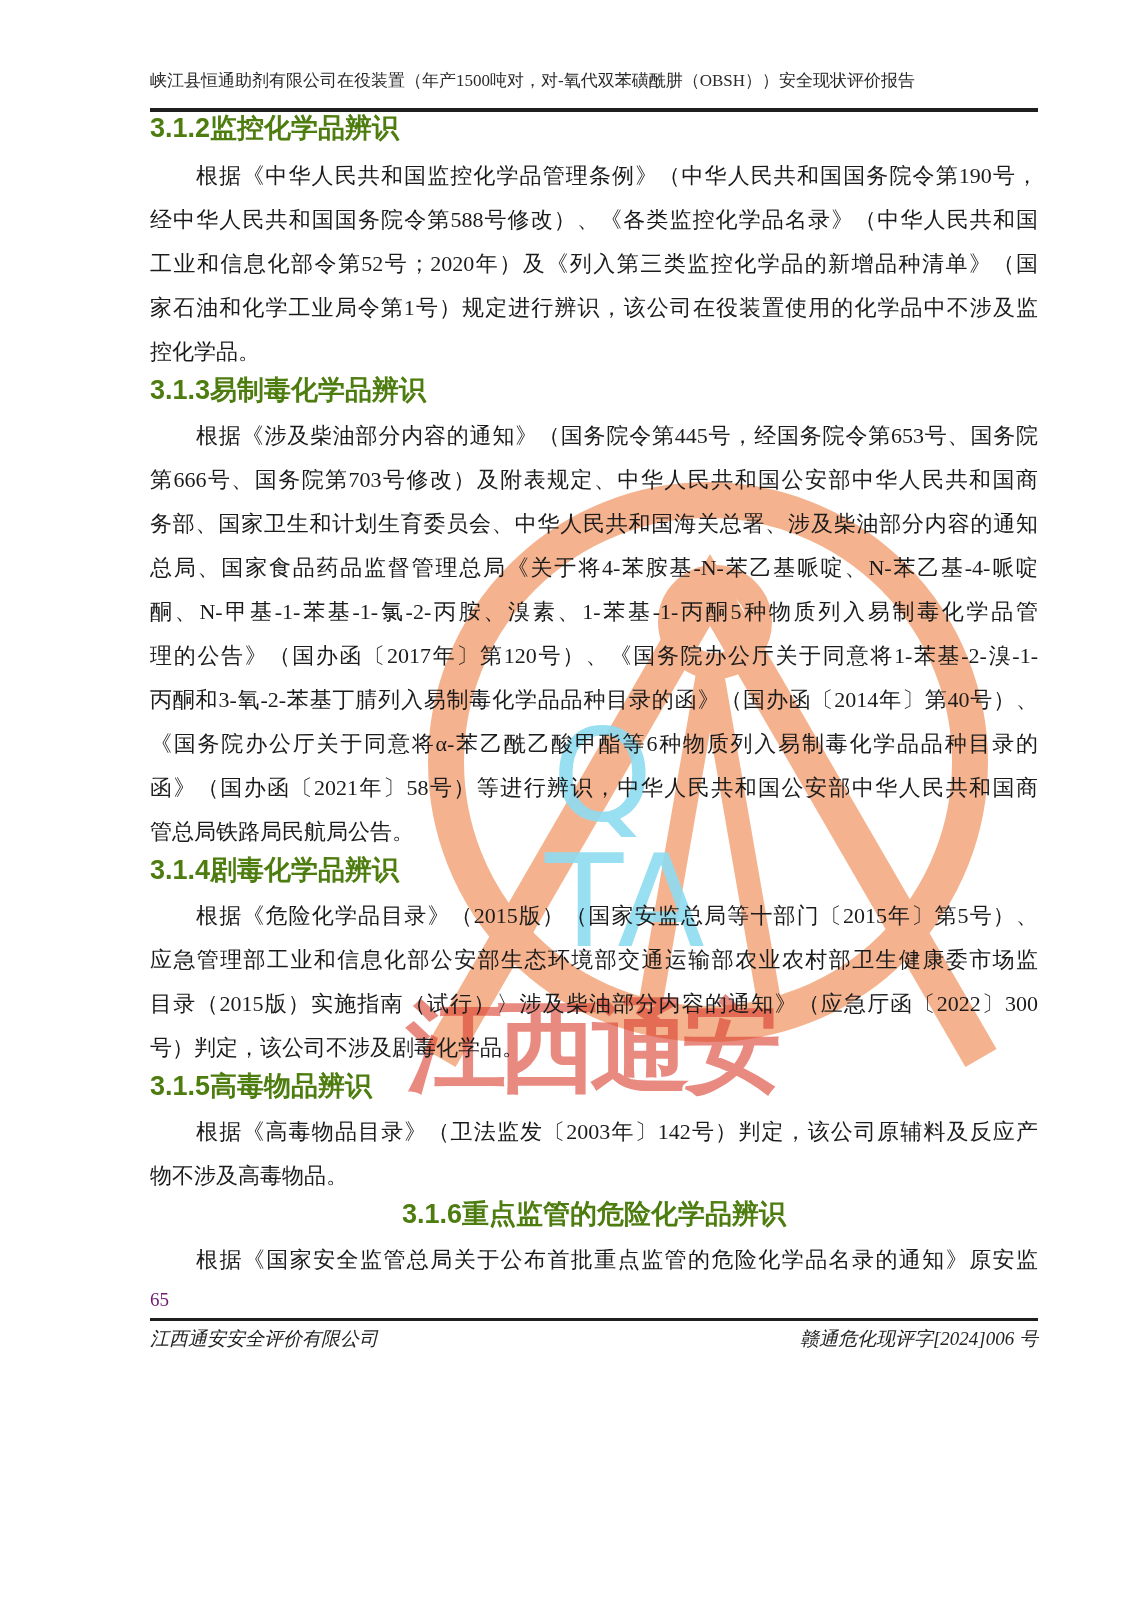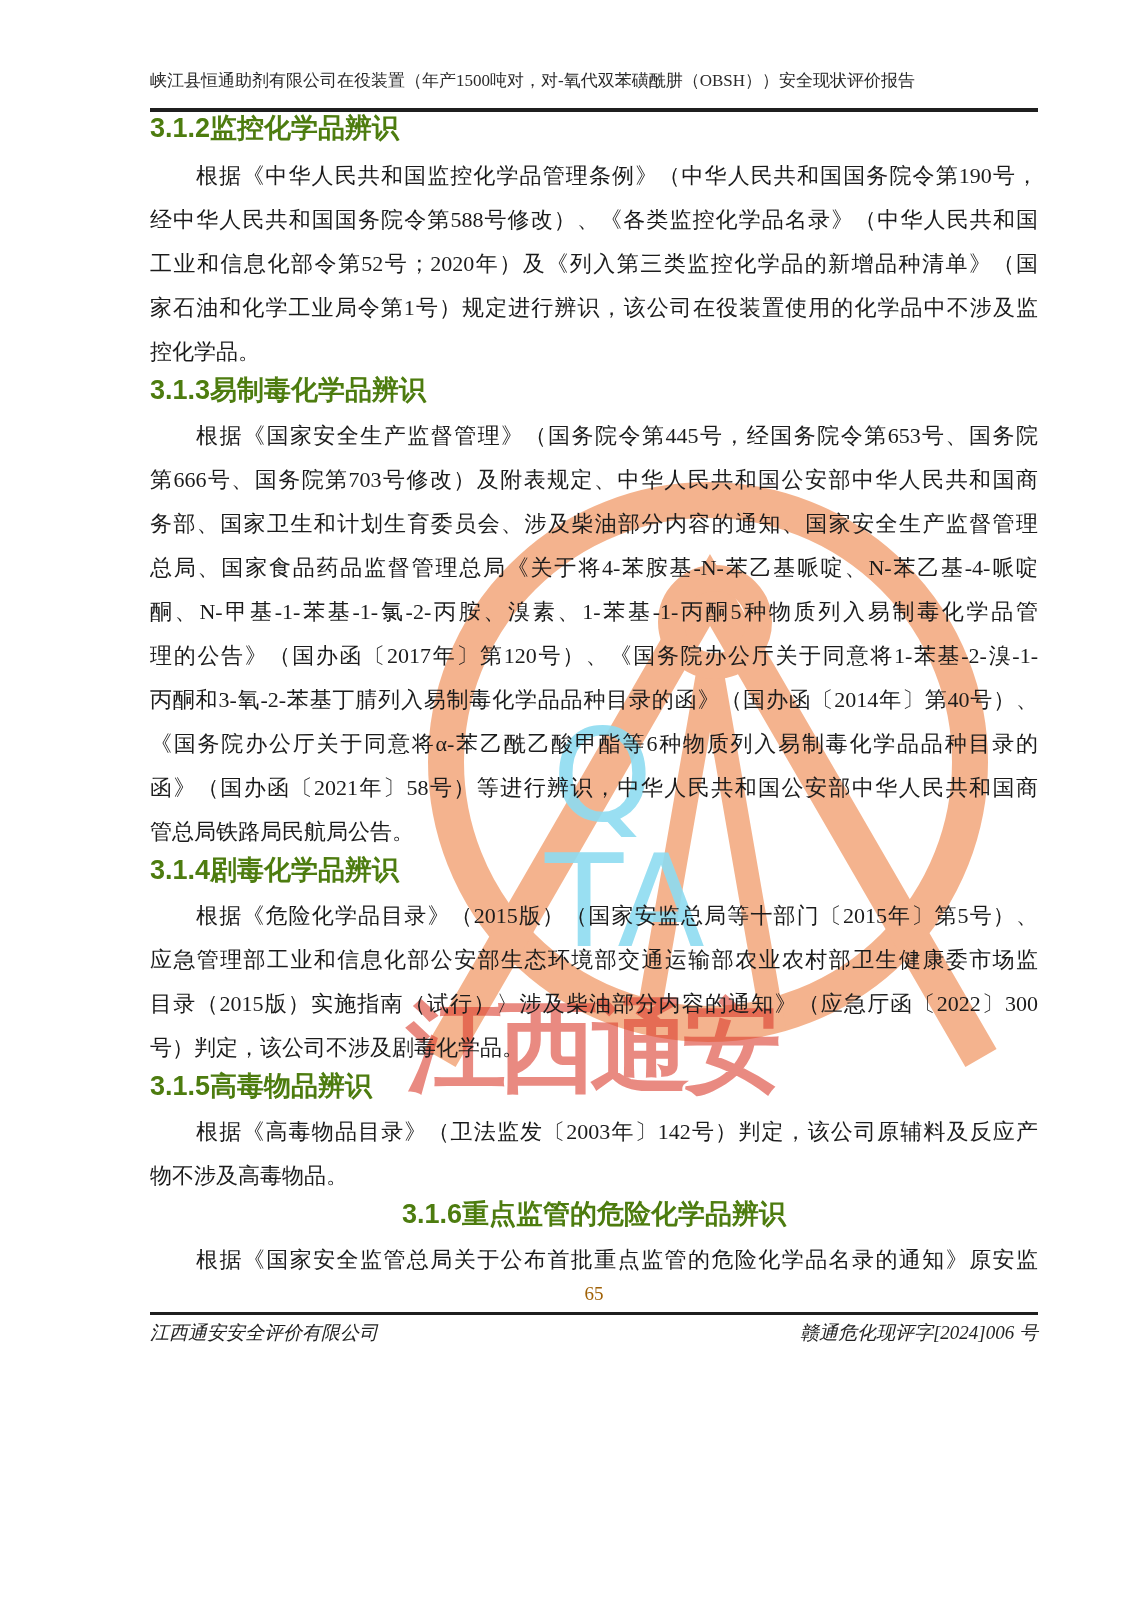--- a/index.html
+++ b/index.html
@@ -52,21 +52,21 @@
   .para{margin:8px 0 0 0;}
   .para.p1{margin-top:10px;}
   .line{
     font-size:22px;line-height:44px;
     white-space:nowrap;overflow:hidden;
     text-align:justify;text-align-last:justify;
   }
   .line.first{text-indent:46px;}
   .line.last{text-align-last:left;}
   .page-num{
-    margin-top:2px;text-align:center;font-size:19px;line-height:20px;color:#a16207;
+    margin-top:8px;font-size:19px;line-height:20px;color:#701a75;
   }
   .footer-row{
     margin-top:7px;display:flex;justify-content:space-between;
     font-size:19px;line-height:22px;color:#222;white-space:nowrap;font-style:italic;
   }
 </style>
 </head>
 <body>
 
 <div class="page">
@@ -94,23 +94,23 @@
     <div class="para p1">
       <div class="line first">根据《中华人民共和国监控化学品管理条例》（中华人民共和国国务院令第190号，</div>
       <div class="line">经中华人民共和国国务院令第588号修改）、《各类监控化学品名录》（中华人民共和国</div>
       <div class="line">工业和信息化部令第52号；2020年）及《列入第三类监控化学品的新增品种清单》（国</div>
       <div class="line">家石油和化学工业局令第1号）规定进行辨识，该公司在役装置使用的化学品中不涉及监</div>
       <div class="line last">控化学品。</div>
     </div>
 
     <h2 class="sec h2">3.1.3易制毒化学品辨识</h2>
     <div class="para">
-      <div class="line first">根据《国家安全生产监督管理》（国务院令第445号，经国务院令第653号、国务院</div>
+      <div class="line first">根据《涉及柴油部分内容的通知》（国务院令第445号，经国务院令第653号、国务院</div>
       <div class="line">第666号、国务院第703号修改）及附表规定、中华人民共和国公安部中华人民共和国商</div>
-      <div class="line">务部、国家卫生和计划生育委员会、涉及柴油部分内容的通知、国家安全生产监督管理</div>
+      <div class="line">务部、国家卫生和计划生育委员会、中华人民共和国海关总署、涉及柴油部分内容的通知</div>
       <div class="line">总局、国家食品药品监督管理总局《关于将4-苯胺基-N-苯乙基哌啶、N-苯乙基-4-哌啶</div>
       <div class="line">酮、N-甲基-1-苯基-1-氯-2-丙胺、溴素、1-苯基-1-丙酮5种物质列入易制毒化学品管</div>
       <div class="line">理的公告》（国办函〔2017年〕第120号）、《国务院办公厅关于同意将1-苯基-2-溴-1-</div>
       <div class="line">丙酮和3-氧-2-苯基丁腈列入易制毒化学品品种目录的函》（国办函〔2014年〕第40号）、</div>
       <div class="line">《国务院办公厅关于同意将α-苯乙酰乙酸甲酯等6种物质列入易制毒化学品品种目录的</div>
       <div class="line">函》（国办函〔2021年〕58号）等进行辨识，中华人民共和国公安部中华人民共和国商</div>
       <div class="line last">管总局铁路局民航局公告。</div>
     </div>
 
     <h2 class="sec h3">3.1.4剧毒化学品辨识</h2>

